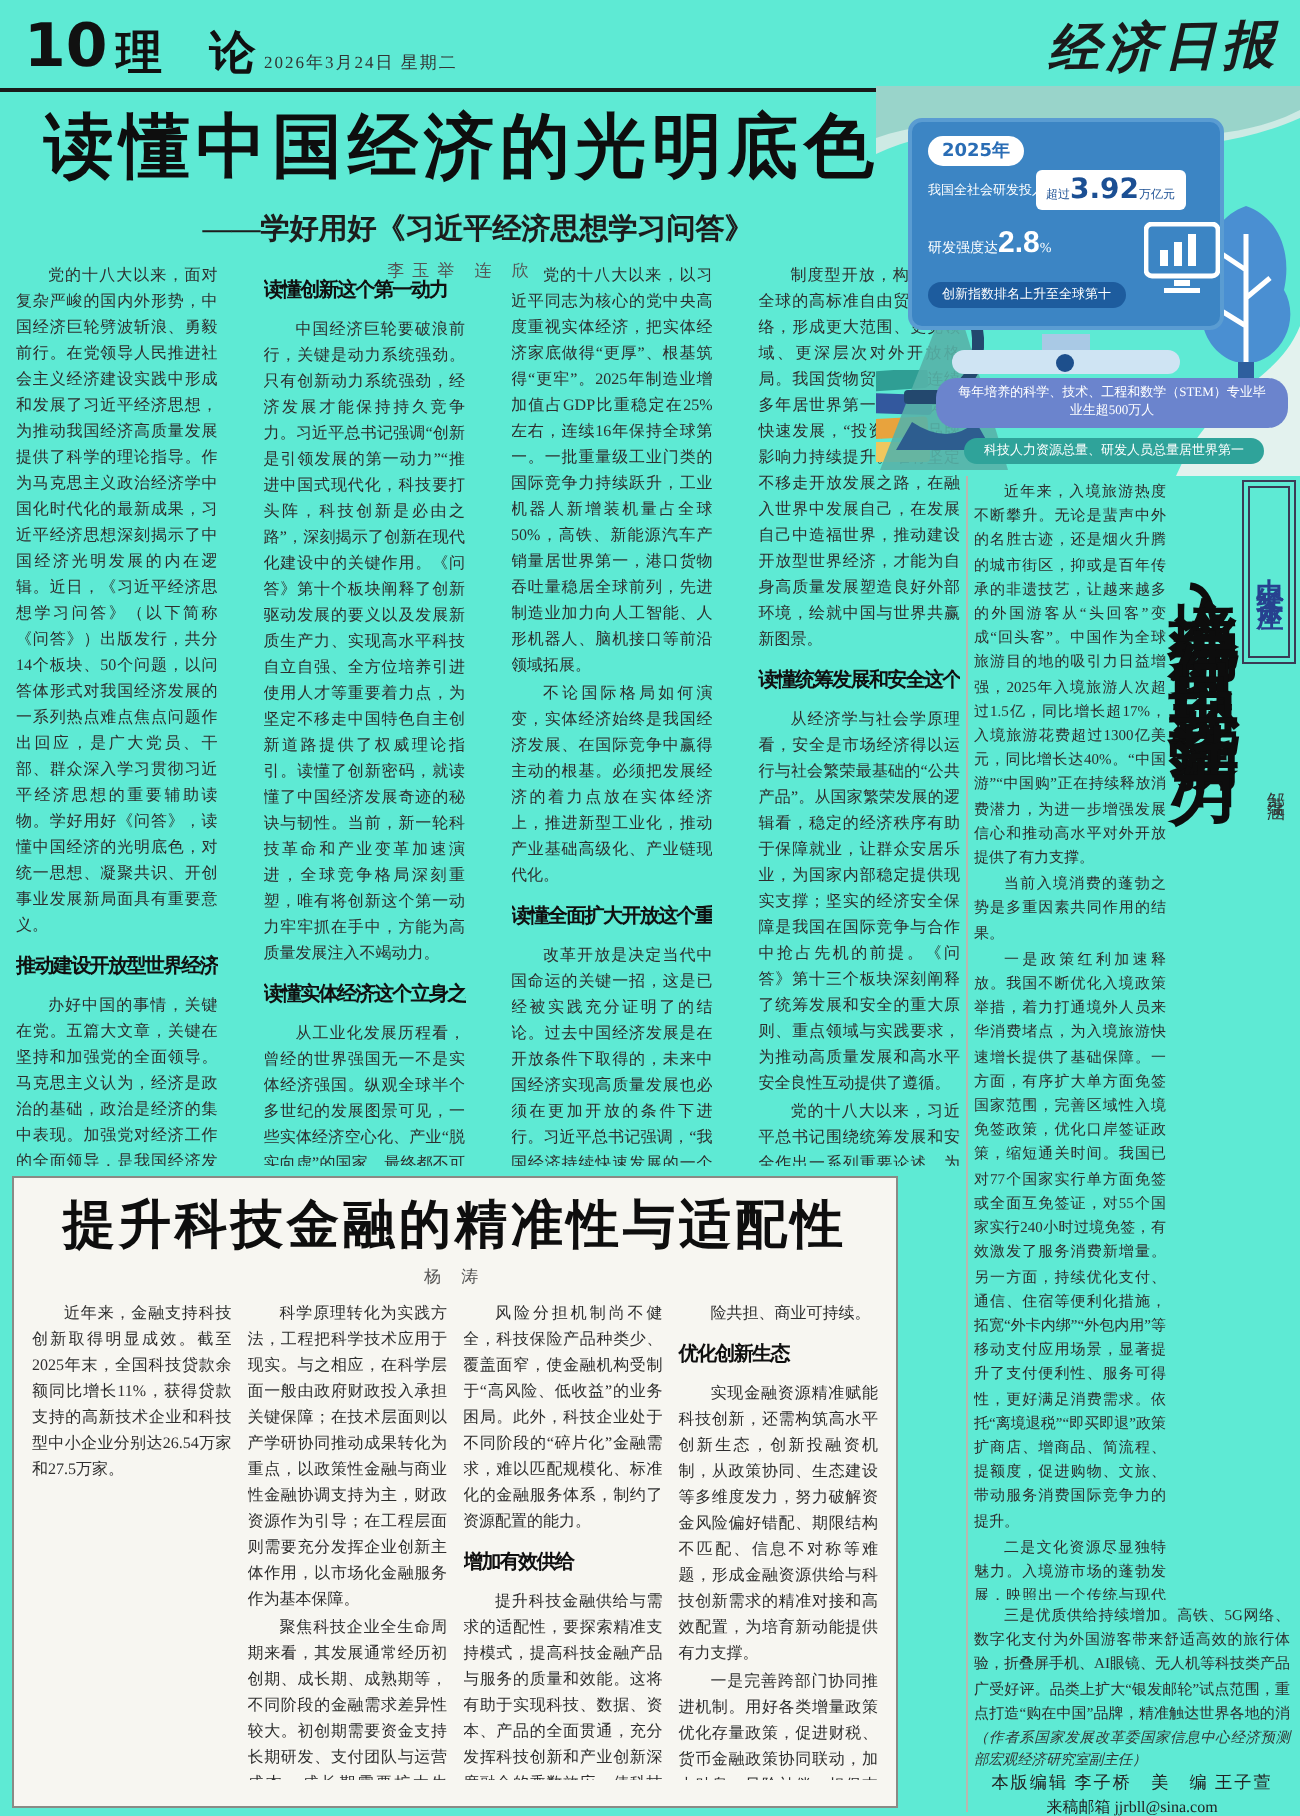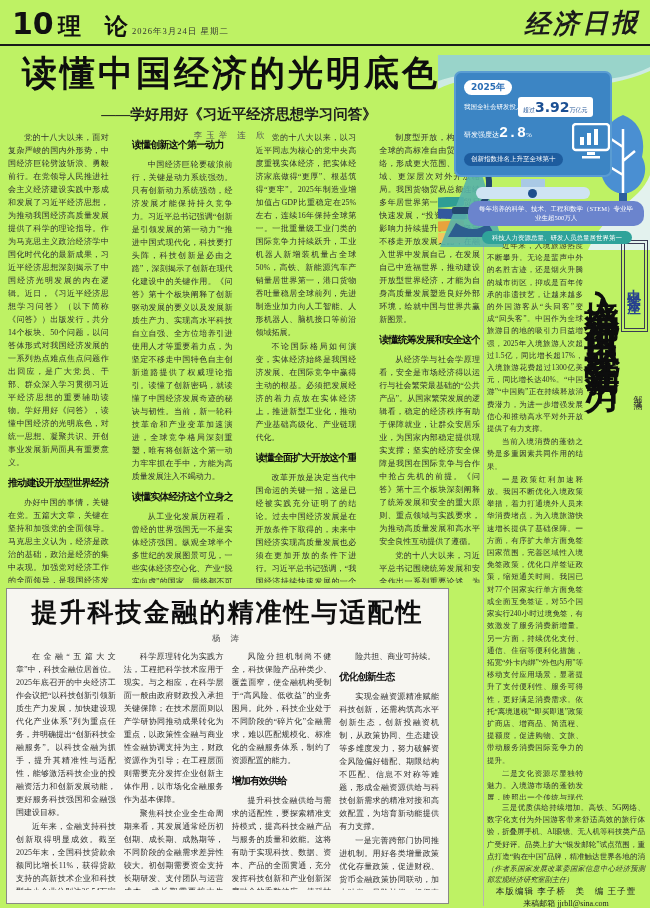--- a/index.html
+++ b/index.html
@@ -1,18 +1,18 @@
 <!DOCTYPE html>
 <html><head>
 <meta charset="utf-8">
 <style>
   * { margin:0; padding:0; box-sizing:border-box; }
   html,body { background:#e9e7e1; }
   body { font-family:"Liberation Serif", serif; color:#2b2b2b; }
-  #page { position:relative; width:650px; height:908px; background:#bef264; overflow:hidden; margin:0 auto; }
+  #page { position:relative; width:650px; height:908px; background:#5eead4; overflow:hidden; margin:0 auto; }
 
   
   #masthead { position:absolute; left:0; top:0; width:650px; height:46px; }
   .pagenum { position:absolute; left:12px; top:6px; font-family:"DejaVu Sans", sans-serif; font-size:30px; font-weight:bold; color:#111; }
   .section { position:absolute; left:58px; top:11px; font-size:23px; font-weight:bold; letter-spacing:9px; color:#111; }
   .mdate { position:absolute; left:132px; top:26px; font-size:8.5px; color:#333; letter-spacing:1px; }
   .logo { position:absolute; right:10px; top:6px; font-size:26px; font-weight:bold; font-style:italic; color:#1b1b1b; letter-spacing:3px; transform:rotate(-1deg); }
   .mast-rule { position:absolute; left:0; top:44px; width:650px; height:2px; background:#1a1a1a; }
 
   
@@ -20,32 +20,32 @@
   #main-head h1 { font-size:35px; font-weight:bold; letter-spacing:3px; color:#0e0e0e; white-space:nowrap; }
   #main-head .sub { margin-top:8px; font-size:14.5px; font-weight:bold; color:#1d1d1d;padding-left:16px; }
   #main-head .byl { margin-top:6px; font-size:8.5px; color:#555; letter-spacing:4px; }
 
   #main-cols { position:absolute; left:8px; top:131px; width:472px; height:452px; display:flex; gap:23px; overflow:hidden; }
   .col { flex:1 1 0; overflow:hidden; }
   .para { font-size:8px; line-height:13px; text-align:justify; text-indent:2em; color:#2e2e2e; margin-bottom:1px; }
   .subhead { font-size:10px; font-weight:bold; letter-spacing:-0.8px; white-space:nowrap; margin:7px 0 6px; color:#101010; font-family:"DejaVu Sans", sans-serif; }
 
   
-  #illo { position:absolute; left:438px; top:55px; width:212px; height:195px; overflow:hidden; }
+  #illo { position:absolute; left:438px; top:43px; width:212px; height:195px; overflow:hidden; }
   #illo svg.bg { position:absolute; left:0; top:0; }
   .monitor { position:absolute; left:16px; top:16px; width:158px; height:106px; background:#3c85c4; border:2px solid #5a9cd2; border-radius:7px; z-index:3; }
   .m-neck { position:absolute; left:83px; top:124px; width:24px; height:9px; background:#a9c9e5; z-index:2; }
   .m-base { position:absolute; left:38px; top:132px; width:114px; height:12px; background:#cfe4f3; border-radius:6px; z-index:2; }
   .m-dot { position:absolute; left:90px; top:134px; width:9px; height:9px; background:#1d4f8c; border-radius:50%; z-index:3; }
   .ybadge { position:absolute; left:8px; top:7px; background:#fff; border-radius:9px; padding:1px 7px; color:#2a6db5; font-weight:bold; font-size:9px; font-family:"DejaVu Sans", sans-serif; }
   .stat1 { position:absolute; left:8px; top:30px; color:#fff; font-size:6.5px; }
   .vbox { position:absolute; left:62px; top:24px; background:#fff; border-radius:3px; padding:1px 5px; color:#1b4f93; white-space:nowrap; }
   .vbox .sm { font-size:6px; } .vbox .big { font-size:14px; font-weight:bold; font-family:"DejaVu Sans", sans-serif; }
   .stat2 { position:absolute; left:8px; top:52px; color:#fff; font-size:7px; }
-  .stat2 .big { font-size:15px; font-weight:bold; font-family:Liberation Mono, monospace; }
+  .stat2 .big { font-size:15px; font-weight:bold; font-family:Liberation Sans, sans-serif; }
   .stat3 { position:absolute; left:8px; top:80px; background:#1d5c9e; border-radius:9px; padding:2px 7px; color:#fff; font-size:6.5px; white-space:nowrap; }
   .chart-ic { position:absolute; left:116px; top:50px; }
   .pill { position:absolute; color:#fff; font-size:6.5px; line-height:1.45; text-align:center; z-index:4; }
   .pill1 { left:30px; top:146px; width:176px; background:#6b84cd; border-radius:10px; padding:3px 8px; }
   .pill2 { left:44px; top:176px; width:150px; background:#2fa39a; border-radius:8px; padding:2px 6px; white-space:nowrap; }
   .treewrap { position:absolute; left:160px; top:58px; z-index:1; }
   .scopewrap { position:absolute; left:0px; top:82px; z-index:2; }
   .bookswrap { position:absolute; left:-8px; top:142px; z-index:1; }
 
   
@@ -195,21 +195,20 @@
     <div class="affil">（作者系国家发展改革委国家信息中心经济预测部宏观经济研究室副主任）</div>
     <div class="edline">本版编辑 李子桥　美　编 王子萱</div>
     <div class="emline">来稿邮箱  jjrbll@sina.com</div>
   </div>
 
   <div id="bottom-box">
     <h2>提升科技金融的精准性与适配性</h2>
     <div class="byl">杨  涛</div>
     <div id="bottom-cols">
       <div class="col">
-          <p class="para">在金融“五篇大文章”中，科技金融位居首位。2025年底召开的中央经济工作会议把“以科技创新引领新质生产力发展，加快建设现代化产业体系”列为重点任务，并明确提出“创新科技金融服务”。以科技金融为抓手，提升其精准性与适配性，能够激活科技企业的投融资活力和创新发展动能，更好服务科技强国和金融强国建设目标。</p>
           <p class="para">近年来，金融支持科技创新取得明显成效。截至2025年末，全国科技贷款余额同比增长11%，获得贷款支持的高新技术企业和科技型中小企业分别达26.54万家和27.5万家。</p>
         </div>
       <div class="col">
           <p class="para">科学原理转化为实践方法，工程把科学技术应用于现实。与之相应，在科学层面一般由政府财政投入承担关键保障；在技术层面则以产学研协同推动成果转化为重点，以政策性金融与商业性金融协调支持为主，财政资源作为引导；在工程层面则需要充分发挥企业创新主体作用，以市场化金融服务作为基本保障。</p>
           <p class="para">聚焦科技企业全生命周期来看，其发展通常经历初创期、成长期、成熟期等，不同阶段的金融需求差异性较大。初创期需要资金支持长期研发、支付团队与运营成本；成长期需要扩大生产、开拓市场、持续研发升级；成熟期则需满足产业并购、国际化战略布局需要。与之相应，贯穿于其全生命周期的——</p>
         </div>
       <div class="col">
           <p class="para">风险分担机制尚不健全，科技保险产品种类少、覆盖面窄，使金融机构受制于“高风险、低收益”的业务困局。此外，科技企业处于不同阶段的“碎片化”金融需求，难以匹配规模化、标准化的金融服务体系，制约了资源配置的能力。</p>
           <div class="subhead">增加有效供给</div>
           <p class="para">提升科技金融供给与需求的适配性，要探索精准支持模式，提高科技金融产品与服务的质量和效能。这将有助于实现科技、数据、资本、产品的全面贯通，充分发挥科技创新和产业创新深度融合的乘数效应，使科技企业在融资便利和产业变革大趋势中提升发展的持续性和竞争力。</p>

